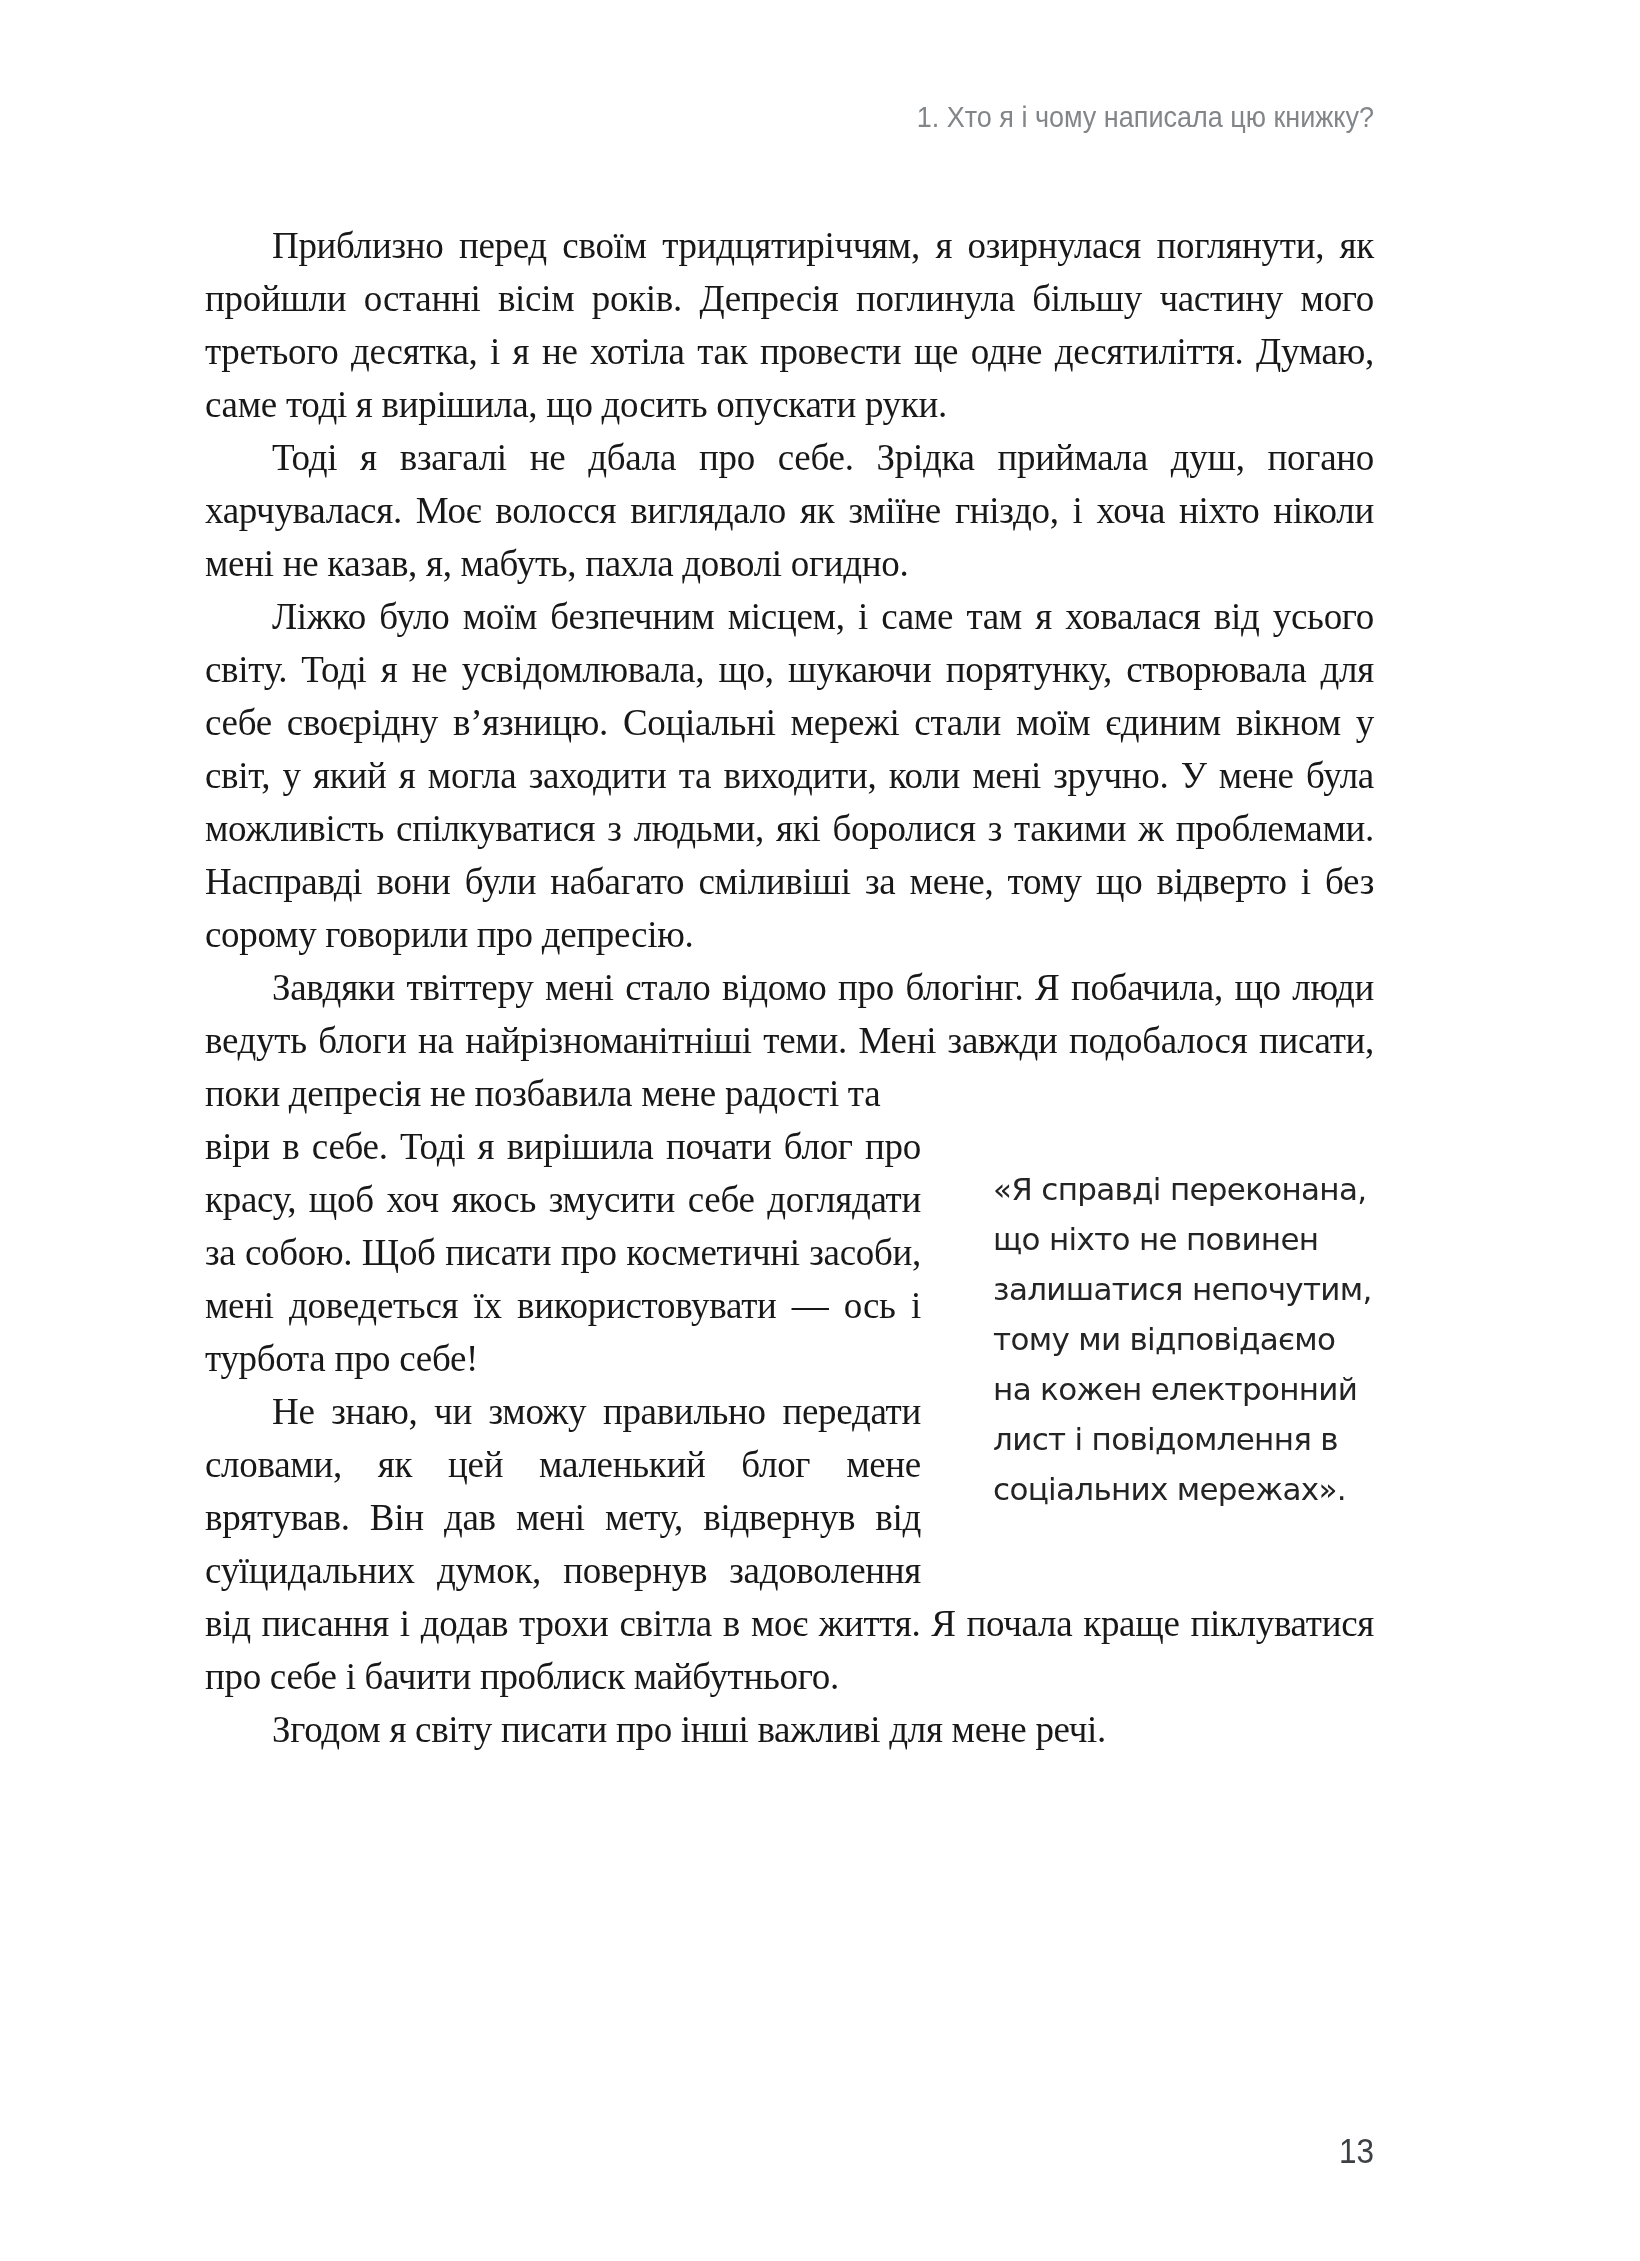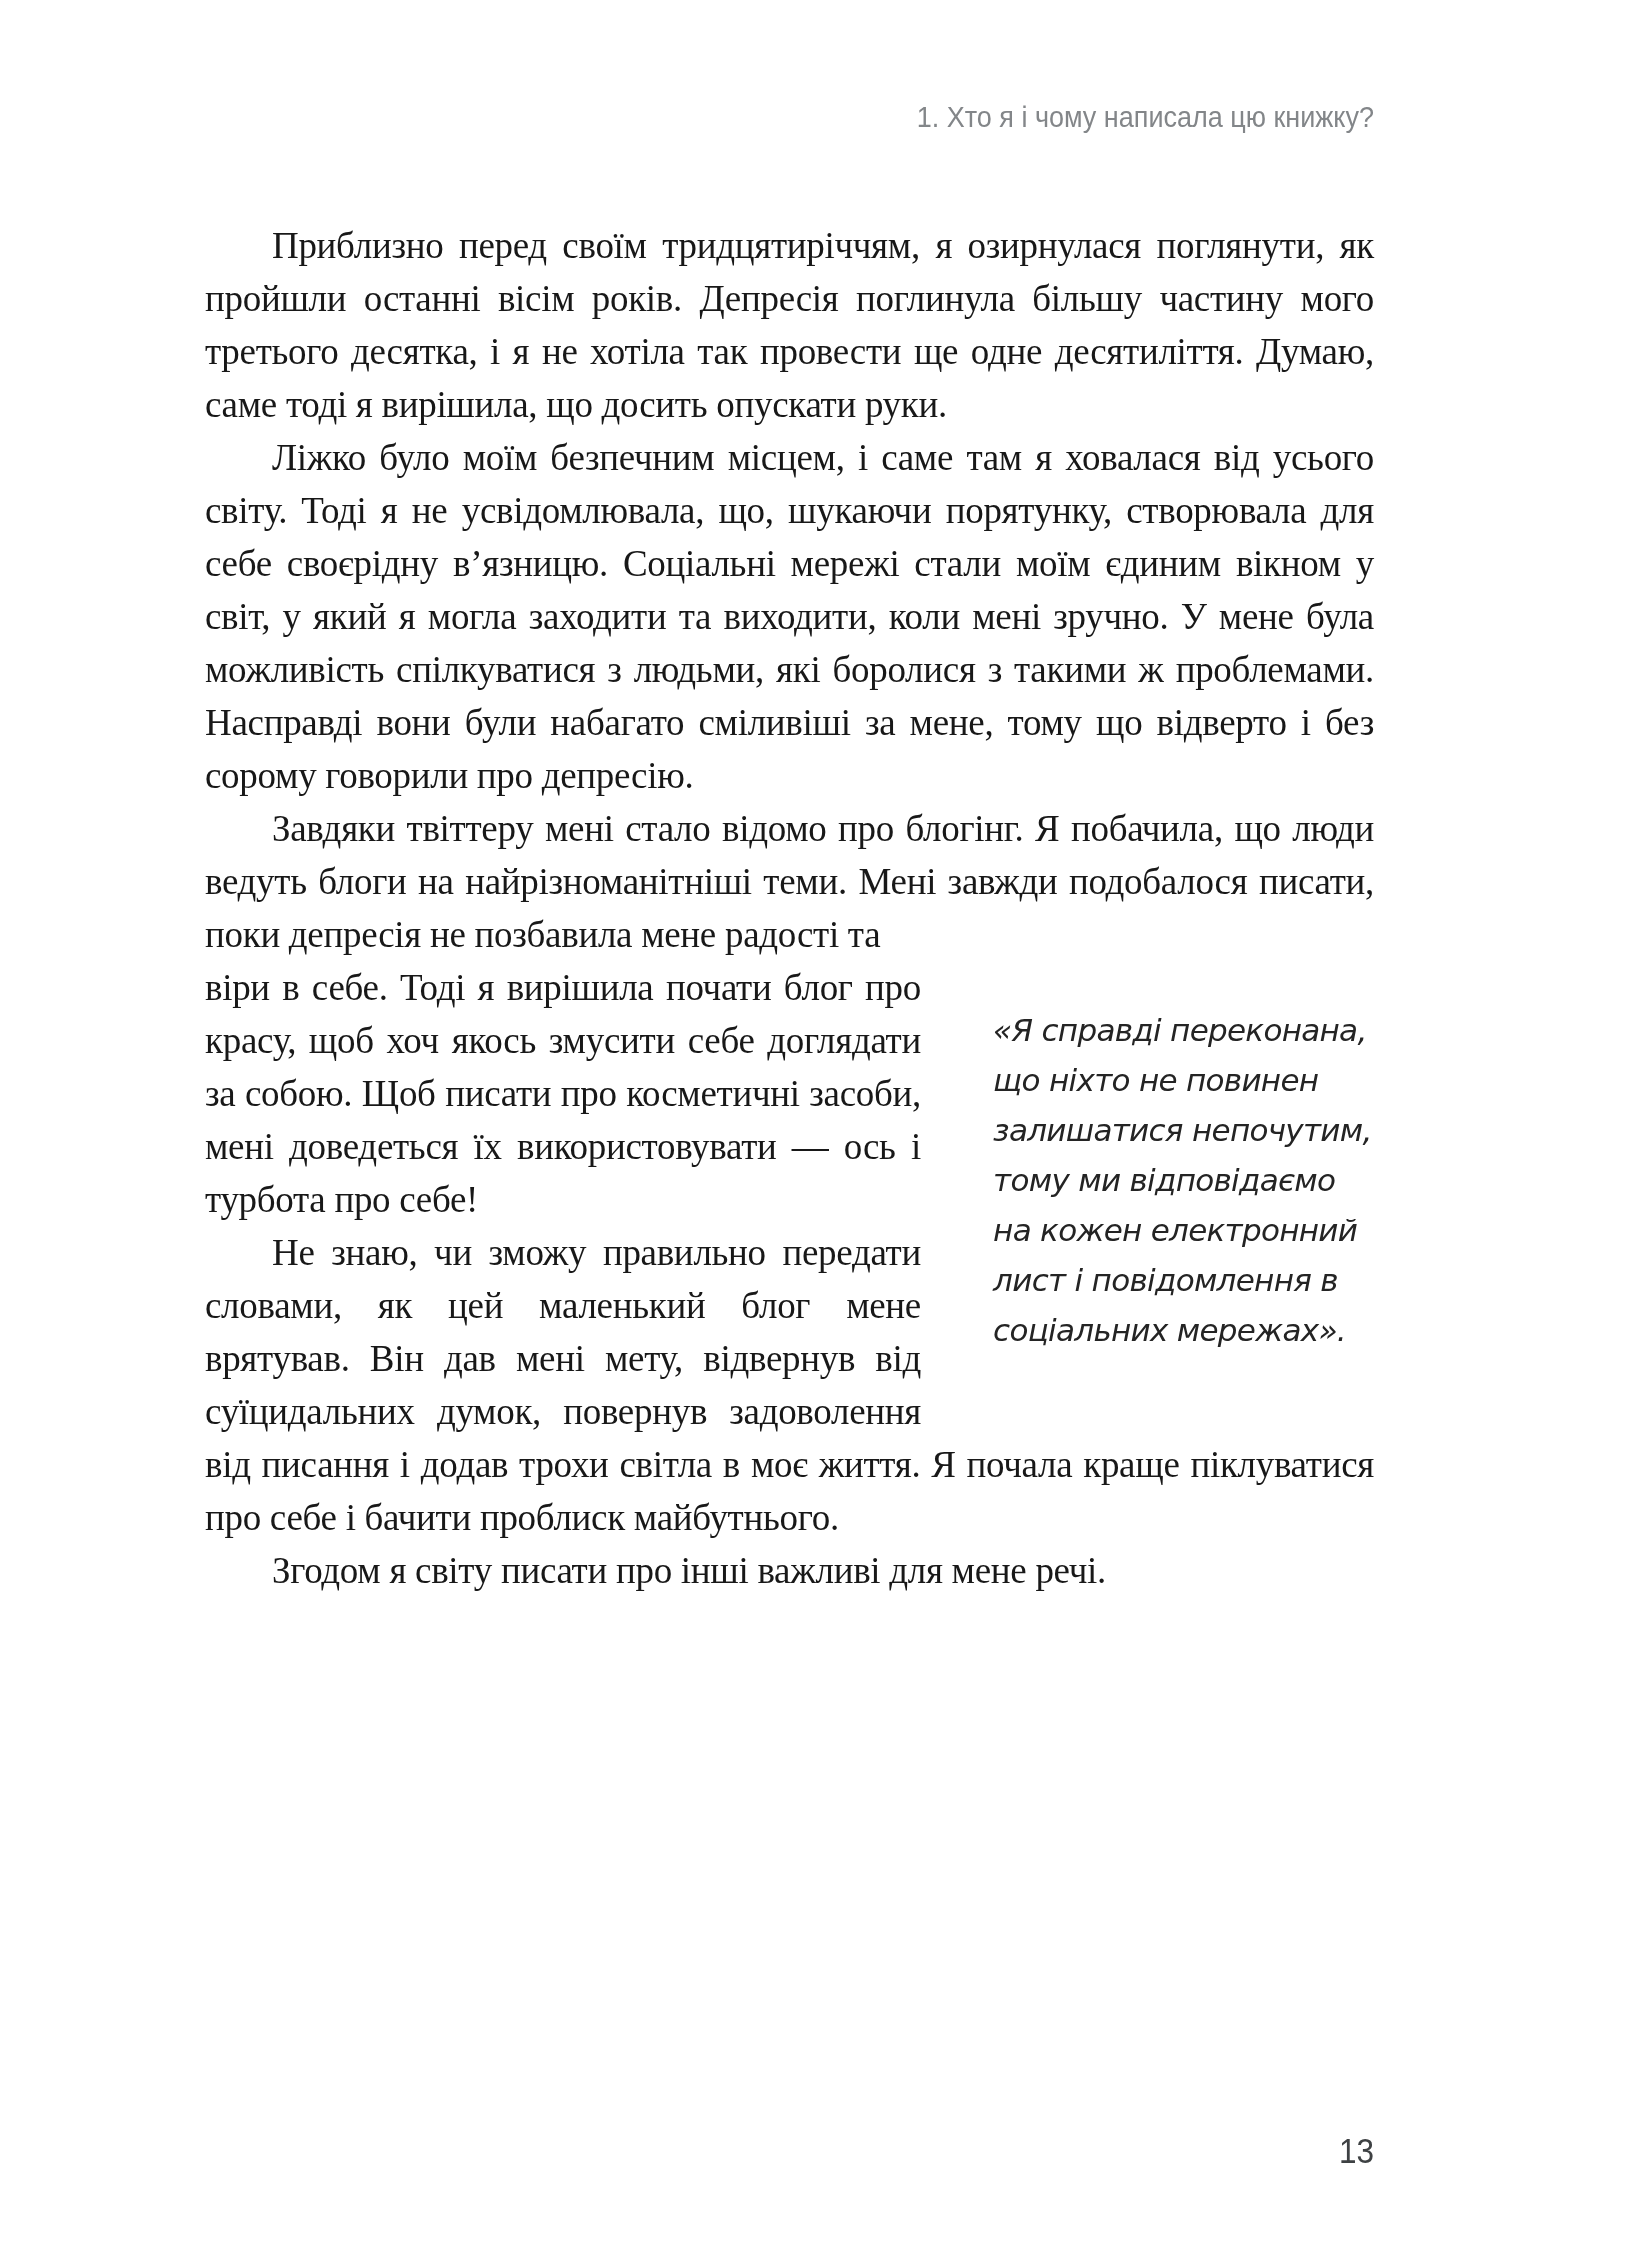--- a/index.html
+++ b/index.html
@@ -51,21 +51,20 @@
   }
   .pullquote {
     display: block;
     float: right;
     box-sizing: border-box;
     width: 386px;
     min-height: 431px;
     margin-left: 67px;
     padding: 44px 0 34px 5.1px;
     font-family: "DejaVu Sans", sans-serif;
-    font-style: italic;
     font-size: 31px;
     line-height: 50px;
     color: #242424;
     text-align: left;
     text-indent: 0;
     letter-spacing: -0.7px;
   }
   .page-number {
     position: absolute;
     top: 2131px;
@@ -85,20 +84,23 @@
 <div class="page">
 
   <div class="running-head">1. Хто я і чому написала цю книжку?</div>
 
   <div class="text-block">
 
     <p class="par">
       <span>Приблизно перед своїм тридцятиріччям, я озирнулася поглянути, як пройшли останні вісім років. Депресія поглинула більшу частину мого третього десятка, і я не хотіла так провести ще одне десятиліття. Думаю, саме тоді я вирішила, що досить опускати руки.</span>
     </p>
 
+    <p class="par">
+      <span>Тоді я взагалі не дбала про себе. Зрідка приймала душ, погано харчувалася. Моє волосся виглядало як зміїне гніздо, і хоча ніхто ніколи мені не казав, я, мабуть, пахла доволі огидно.</span>
+    </p>
 
     <p class="par">
       <span>Ліжко було моїм безпечним місцем, і саме там я ховалася від усього світу. Тоді я не усвідомлювала, що, шукаючи порятунку, створювала для себе своєрідну в’язницю. Соціальні мережі стали моїм єдиним вікном у світ, у який я могла заходити та виходити, коли мені зручно. У мене була можливість спілкуватися з людьми, які боролися з такими ж проблемами. Насправді вони були набагато сміливіші за мене, тому що відверто і без сорому говорили про депресію.</span>
     </p>
 
 
     <p class="par">
       <span>Завдяки твіттеру мені стало відомо про блогінг. Я побачила, що люди ведуть блоги на найрізноманітніші теми. Мені завжди подобалося писати, поки депресія не позбавила мене радості та</span>
     </p>
 

